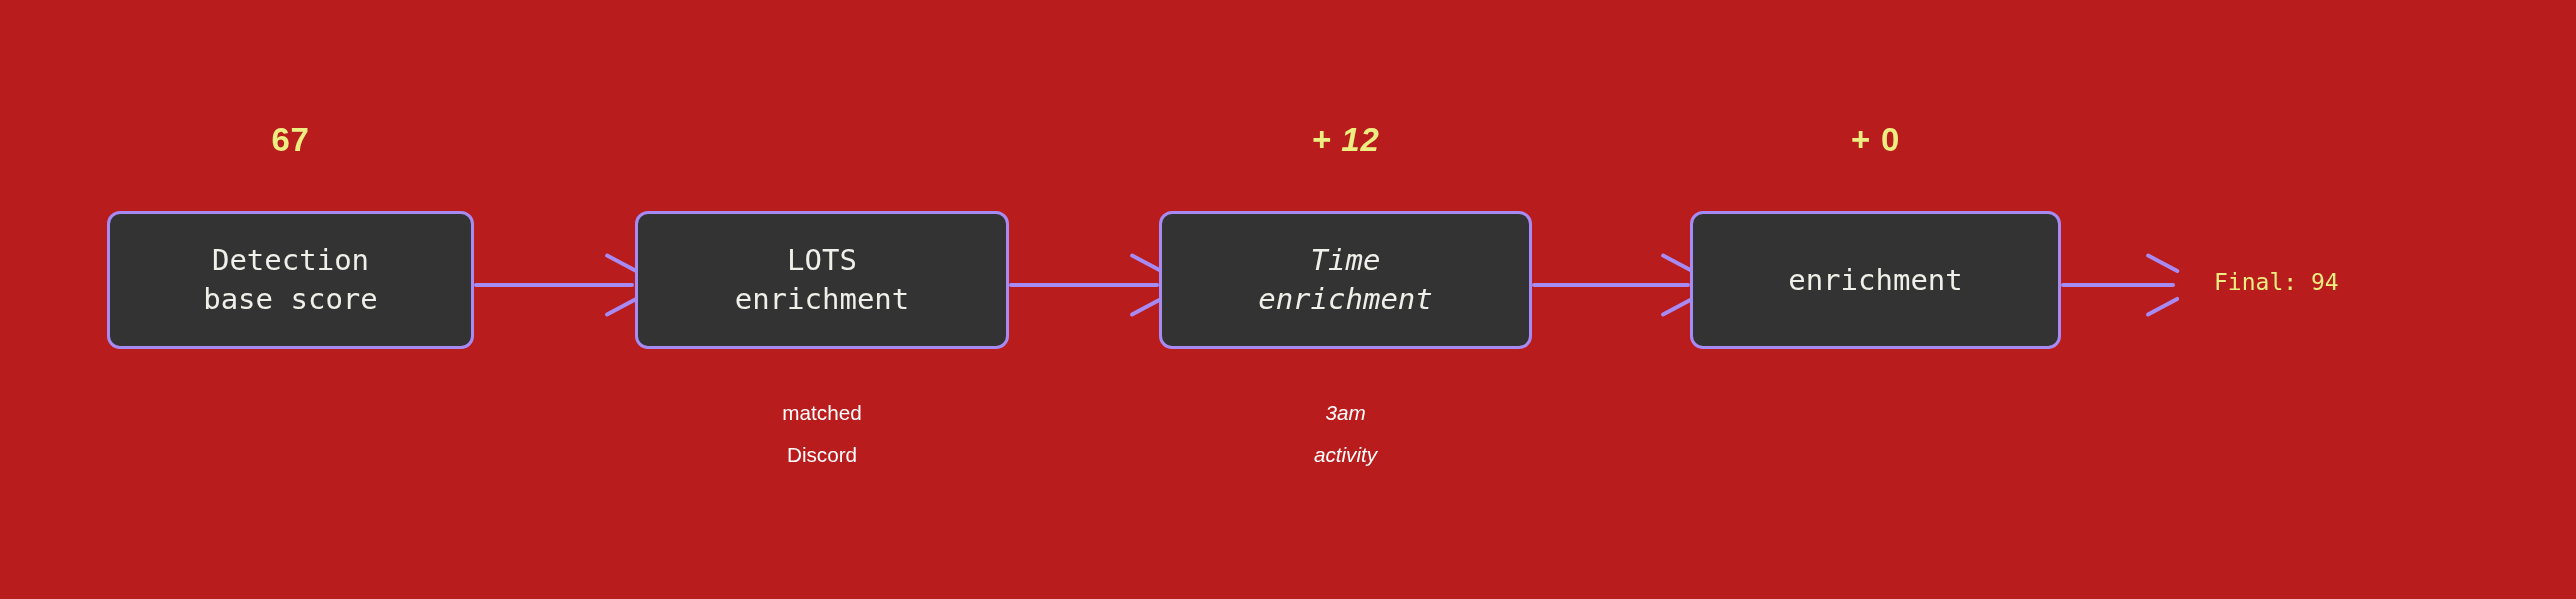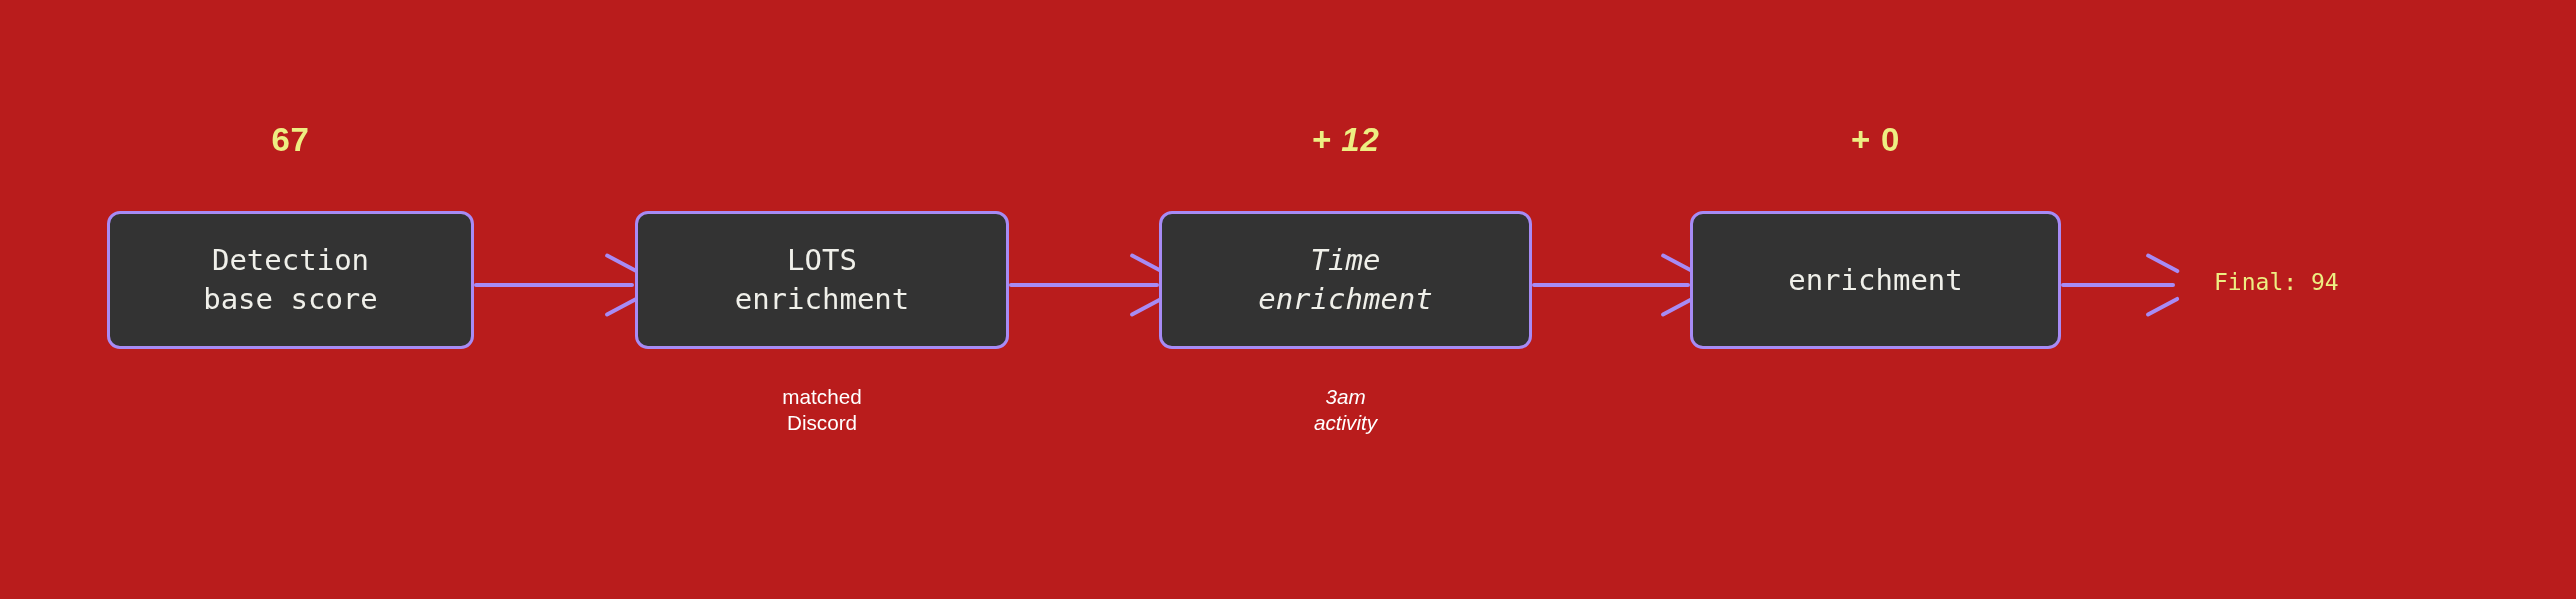--- a/index.html
+++ b/index.html
@@ -71,21 +71,21 @@
     position: absolute;
     top: 384px;
     left: 0;
     width: 100%;
     text-align: center;
     color: #ffffff;
     font-family: "Liberation Sans", sans-serif;
     font-size: 20.7px;
     line-height: 26px;
   }
-  .sub span { display: block; }
+  .sub span { display: block; margin-top: 16px; }
 
   
   .arrow {
     position: absolute;
     top: 268px;
     height: 34px;
   }
   .arrow .shaft {
     position: absolute;
     top: 15px;

